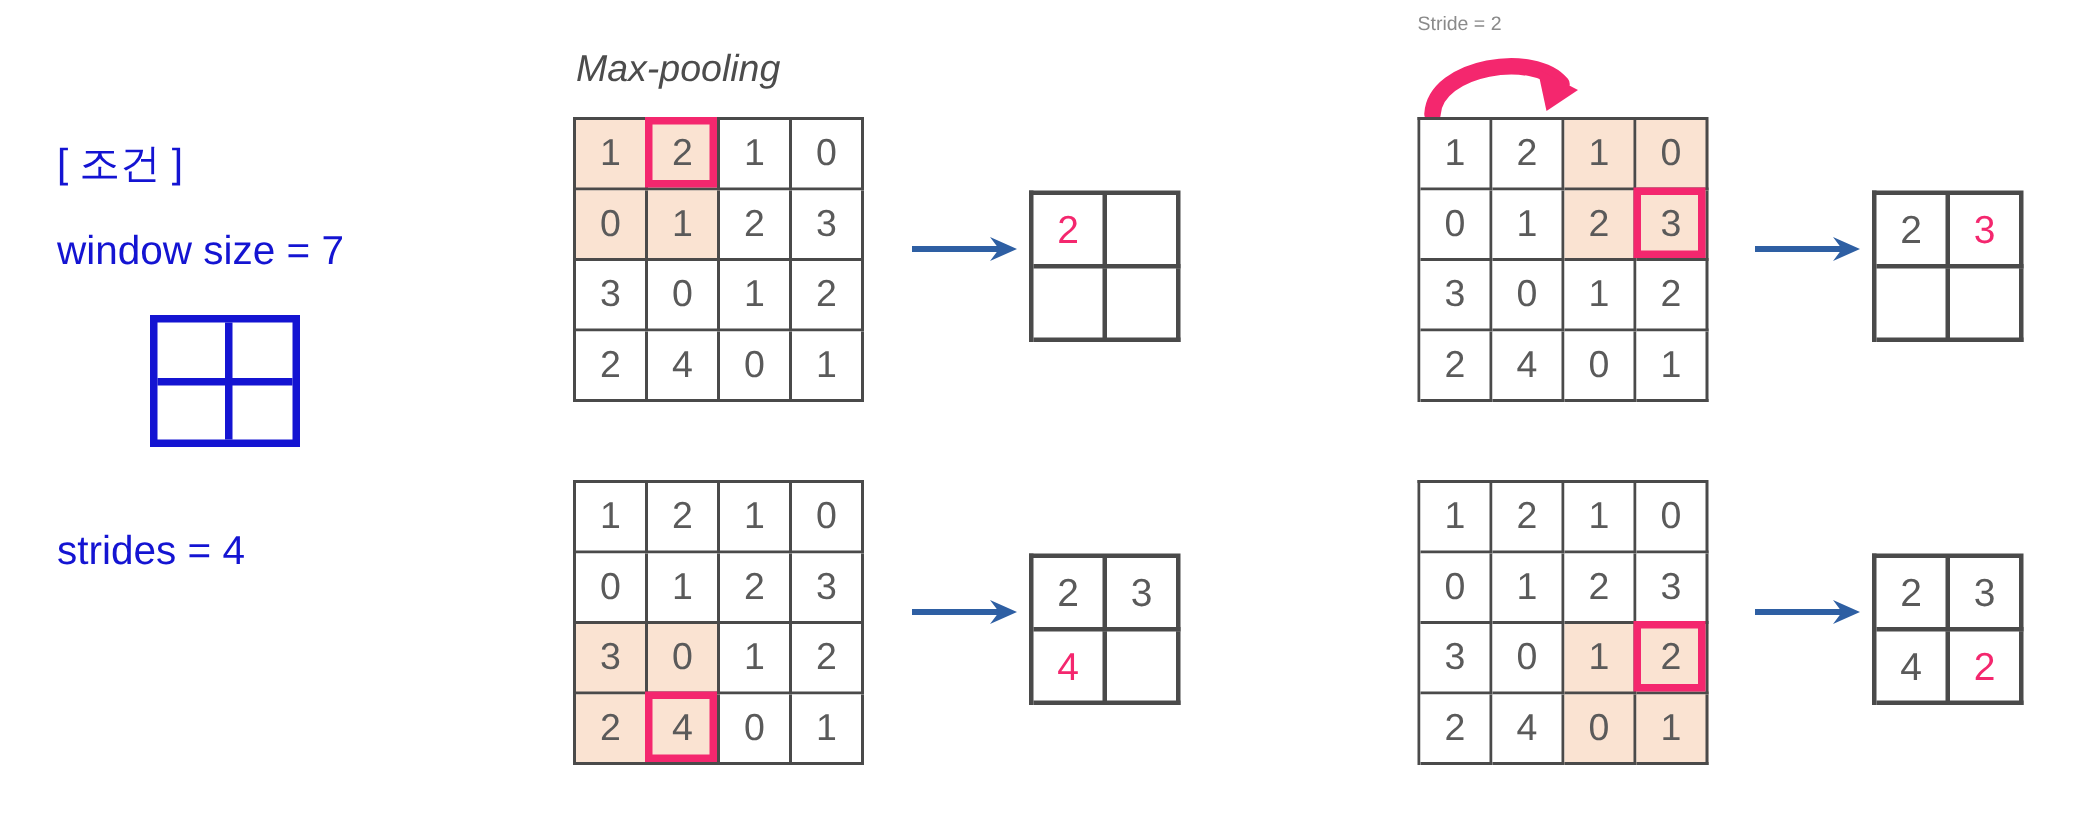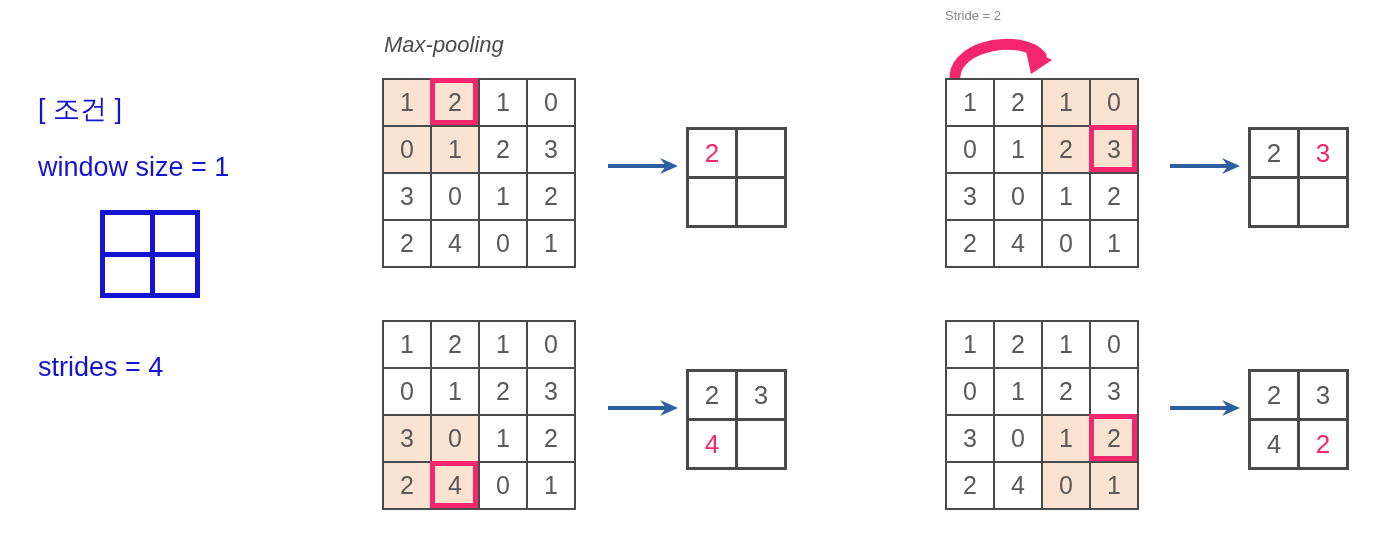--- a/index.html
+++ b/index.html
@@ -124,21 +124,21 @@
     width: 72px;
     height: 20px;
   }
   .blue-arrow svg { display: block; }
 
   
   #maxpool-title {
     position: absolute;
     left: 384px;
     top: 32px;
-    font-size: 22px;
+    font-size: 25px;
     font-style: italic;
     color: #4c4c4c;
     white-space: nowrap;
   }
   #stride-label {
     position: absolute;
     left: 945px;
     top: 8px;
     font-size: 13px;
     color: #8a8a8a;
@@ -150,21 +150,21 @@
     top: 30px;
     width: 116px;
     height: 48px;
   }
 </style>
 </head>
 <body>
 
 <div id="legend-panel">
   <div id="legend-title" class="legend-text">[ 조건 ]</div>
-  <div id="legend-window" class="legend-text">window size = 1</div>
+  <div id="legend-window" class="legend-text">window size = 7</div>
   <div id="window-shape">
     <div class="vline"></div>
     <div class="hline"></div>
   </div>
   <div id="legend-strides" class="legend-text">strides = 4</div>
 </div>
 
 <div id="maxpool-title">Max-pooling</div>
 <div id="stride-label">Stride = 2</div>
 

